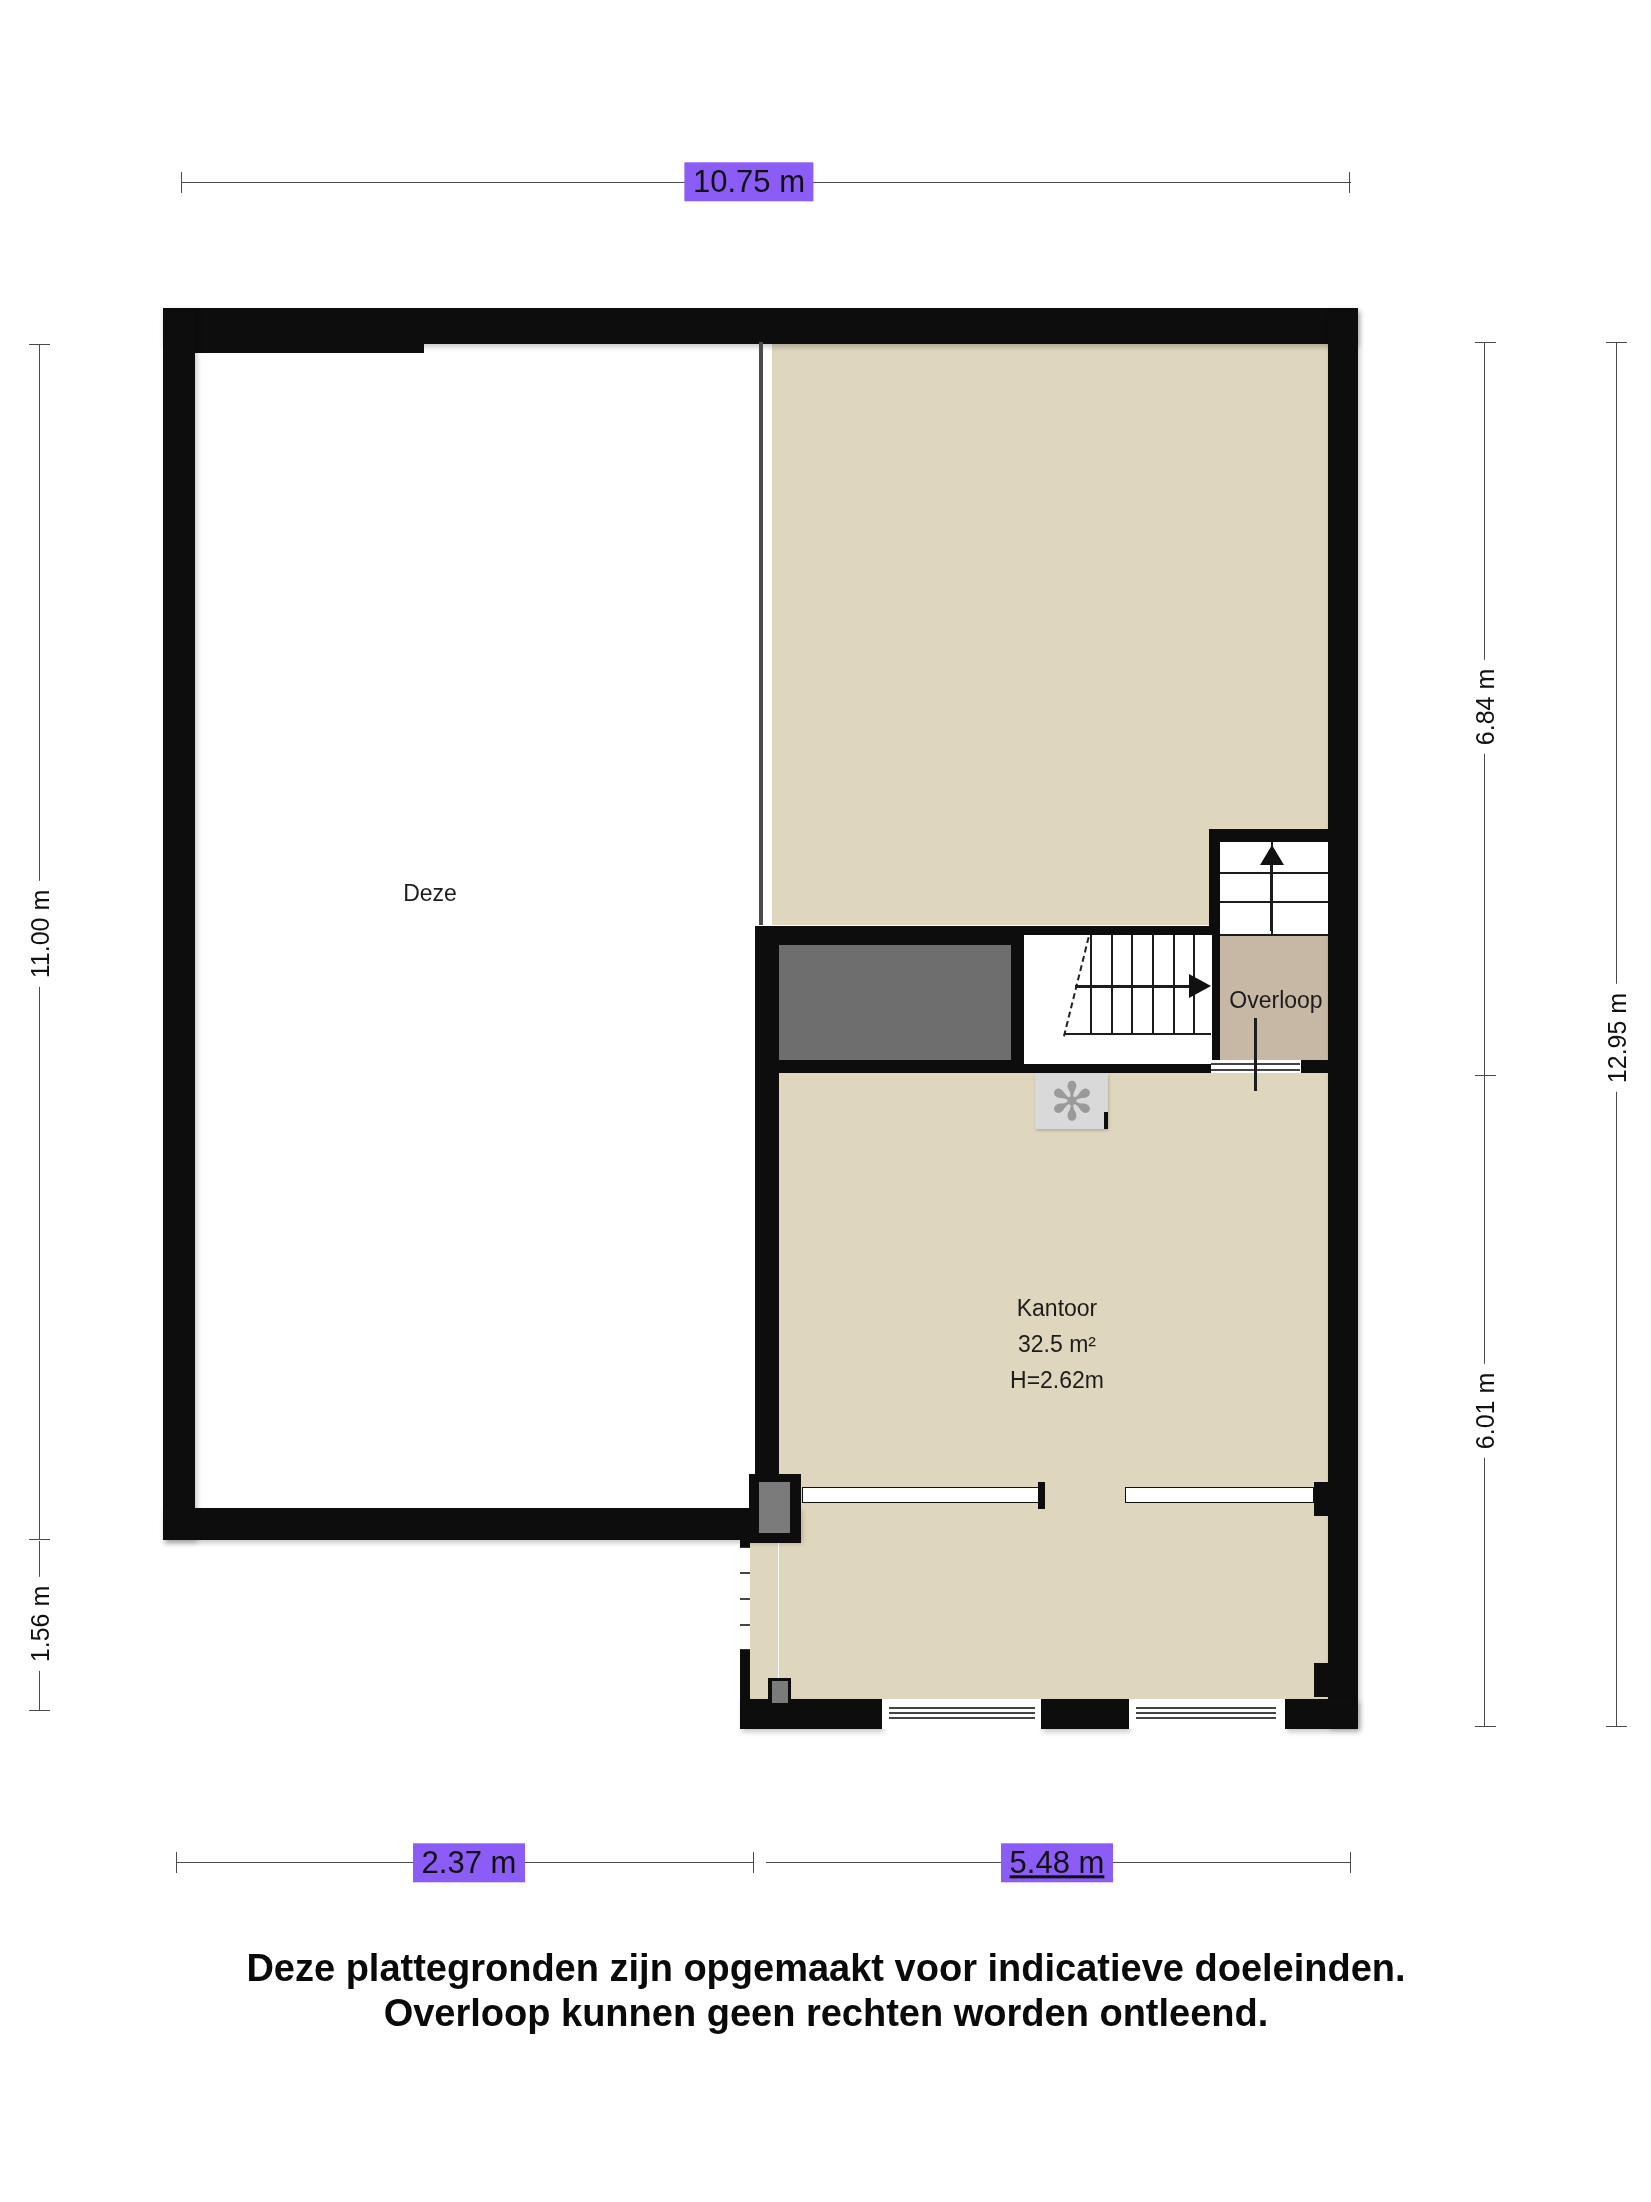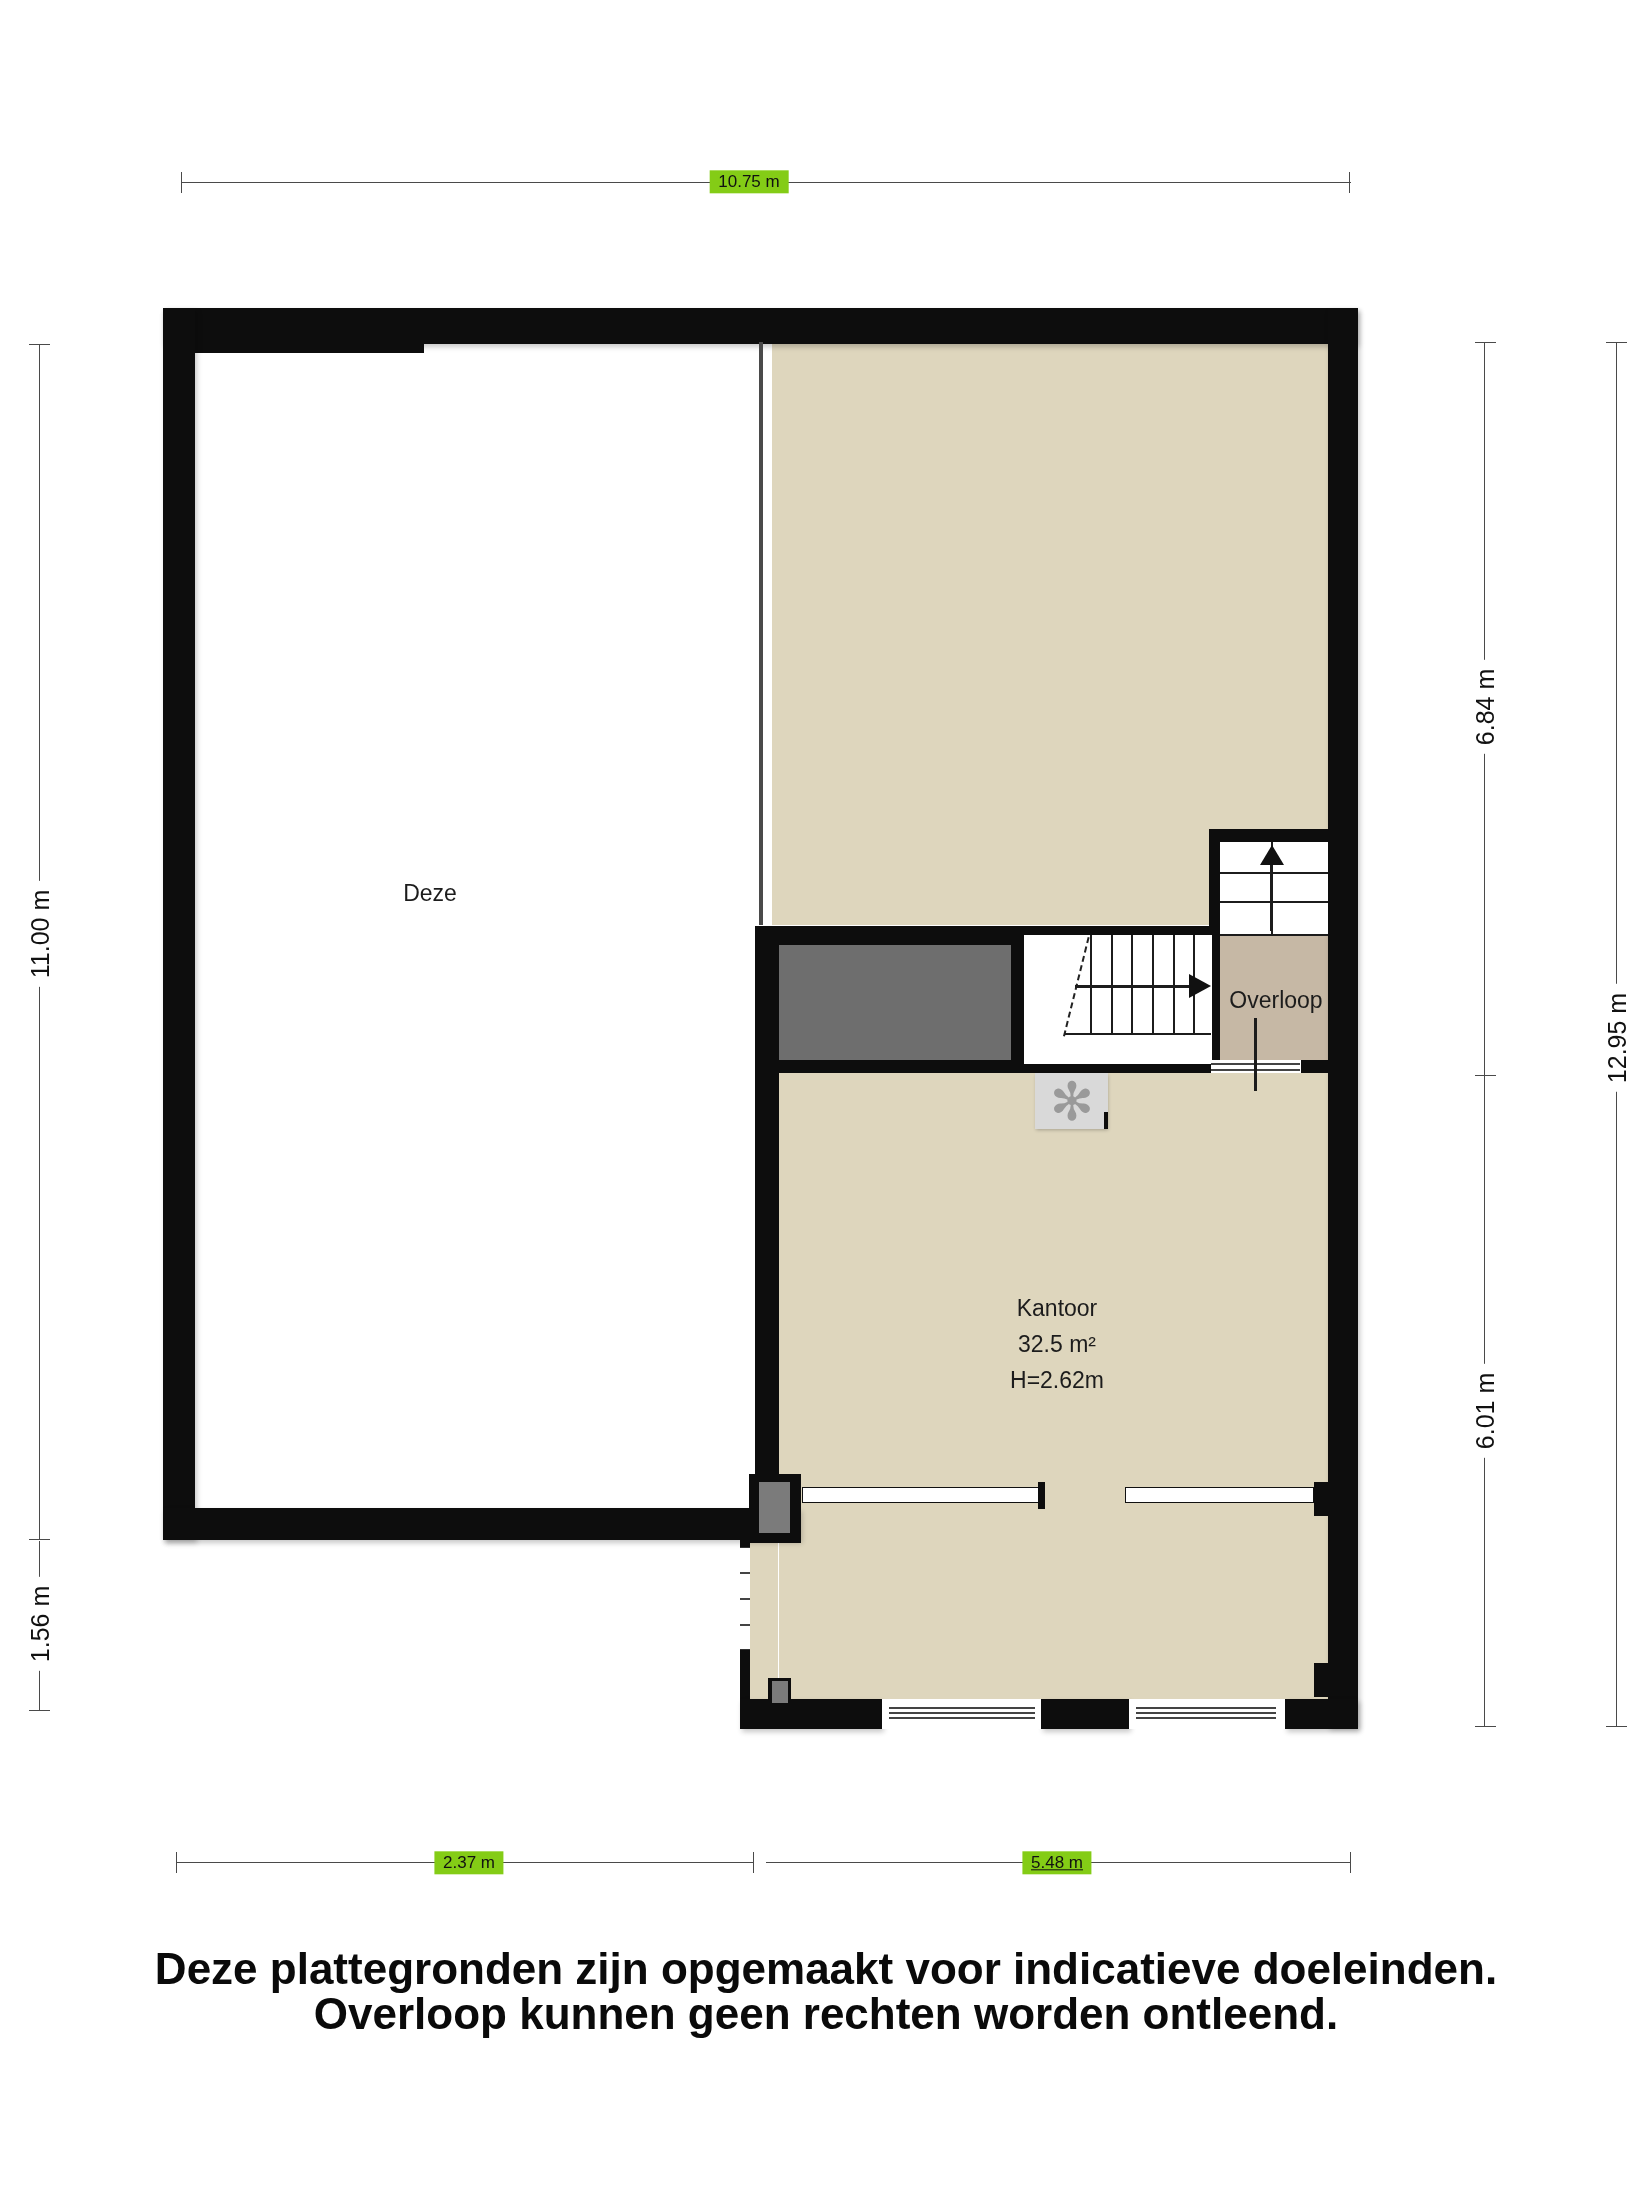--- a/index.html
+++ b/index.html
@@ -8,37 +8,37 @@
   .abs{position:absolute;}
   .wall{position:absolute;background:#0d0d0d;box-shadow:1.7px 2.6px 5.2px rgba(0,0,0,0.22);}
   .wall-flat{position:absolute;background:#0d0d0d;}
   .room{position:absolute;}
   .room-label{position:absolute;transform:translate(-50%,-50%);text-align:center;
               font-size:23px;line-height:36px;color:#1c1c1c;white-space:nowrap;}
   .dim-h{position:absolute;height:0;border-top:1.7px solid #4a4a4a;}
   .dim-v{position:absolute;width:0;border-left:1.7px solid #4a4a4a;}
   .tick-v{position:absolute;width:0;height:20.6px;border-left:1.7px solid #4a4a4a;}
   .tick-h{position:absolute;width:20.6px;height:0;border-top:1.7px solid #4a4a4a;}
-  .dim-label{position:absolute;transform:translate(-50%,-50%);background:#84cc16;
-             padding:1.7px 8.6px;font-size:17px;color:#111;white-space:nowrap;}
+  .dim-label{position:absolute;transform:translate(-50%,-50%);background:#8b5cf6;
+             padding:1.7px 8.6px;font-size:31px;color:#111;white-space:nowrap;}
   .dim-label-v{position:absolute;transform:translate(-50%,-50%) rotate(-90deg);background:#fff;
                padding:1.7px 8.6px;font-size:25px;color:#111;white-space:nowrap;}
   .gline{position:absolute;background:#1c1c1c;}
   .glass{position:absolute;background:#fff;border:1.7px solid #111;box-sizing:border-box;}
   .winline{position:absolute;background:#444;}
   .tri-up{position:absolute;width:0;height:0;
           border-left:12px solid transparent;border-right:12px solid transparent;
           border-bottom:20.6px solid #111;}
   .tri-right{position:absolute;width:0;height:0;
           border-top:12px solid transparent;border-bottom:12px solid transparent;
           border-left:22.4px solid #111;}
   .dash{position:absolute;width:0;height:102px;border-left:2.6px dashed #222;
         transform:rotate(14deg);transform-origin:bottom left;}
   .disclaimer{position:absolute;left:0;right:0;text-align:center;font-weight:bold;
-              font-size:44px;line-height:45px;color:#0a0a0a;}
+              font-size:38px;line-height:45px;color:#0a0a0a;}
   .vent-icon{position:absolute;transform:translate(-50%,-50%);font-size:53px;color:#9a9a9a;}
   .void{position:absolute;background:#6e6e6e;}
   .thinline{position:absolute;background:#4a4a4a;}
 </style>
 </head>
 <body>
 
 <div class="canvas">
 
   <div class="room" style="left:195px;top:344px;width:564px;height:1164px;background:#ffffff;"></div>

